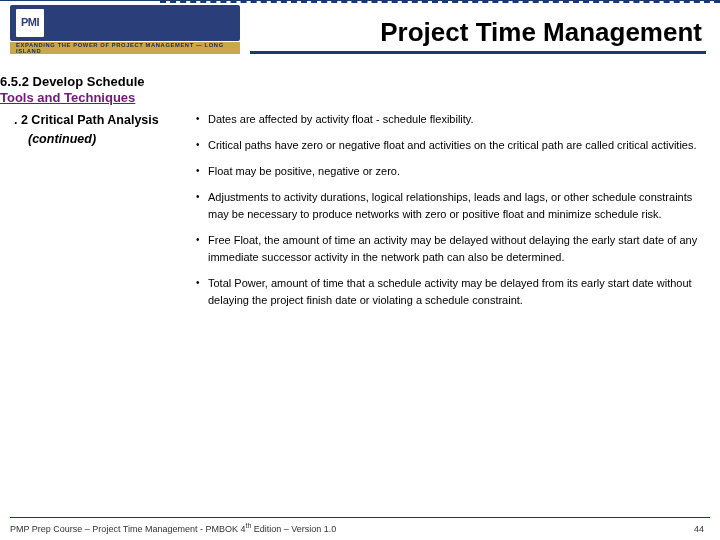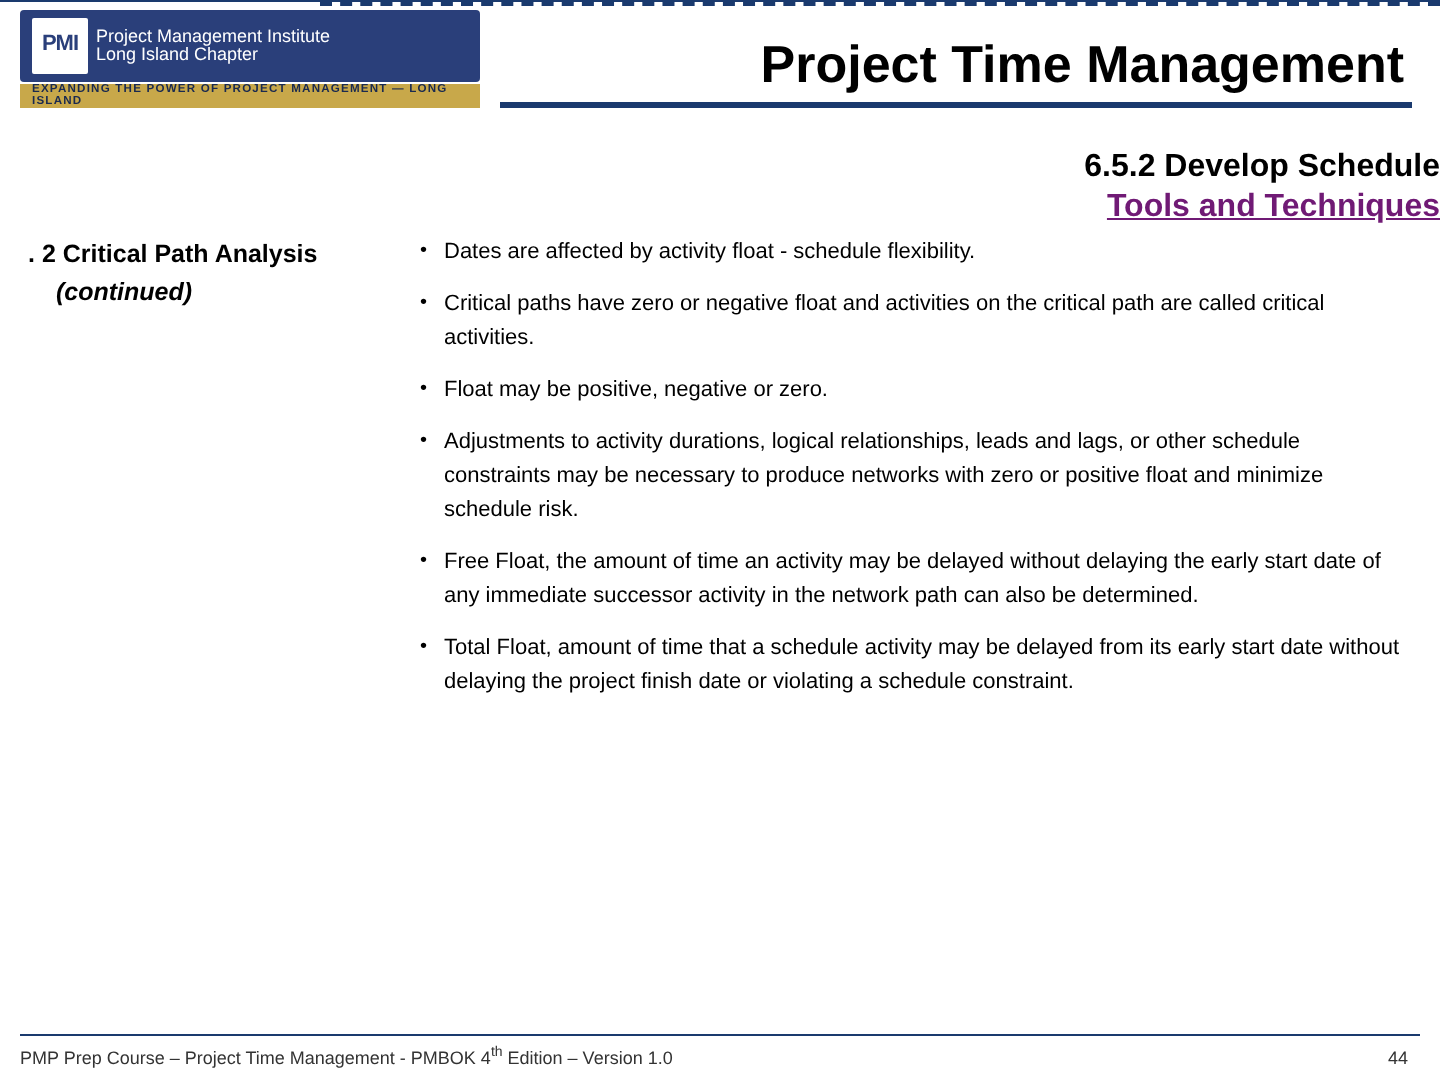--- a/index.html
+++ b/index.html
@@ -7,21 +7,21 @@
   .slide { width: 720px; height: 540px; position: relative; display: flex; flex-direction: column; }
 
   .header { position: relative; height: 68px; border-top: 1px solid #1a3a6e; }
   .header::before {
     content: ""; position: absolute; top: 0; left: 160px; right: 0; height: 1px;
     border-top: 2px dashed #1a3a6e;
   }
   .logo-block {
     position: absolute; top: 4px; left: 10px; width: 230px; height: 36px;
     background: linear-gradient(#2a3f7a,#2a3f7a);
-    border-radius: 2px; display: flex; align-items: center; gap: 4px; padding: 3px 6px;
+    border-radius: 2px; display: flex; align-items: center; gap: 22px; padding: 3px 6px;
     color: #fff; font-size: 9px; line-height: 1.05;
   }
   .logo-mark {
     width: 28px; height: 28px; background: #fff; color: #2a3f7a; font-weight: bold;
     font-size: 11px; display: flex; align-items: center; justify-content: center;
     border-radius: 1px; letter-spacing: -0.5px;
   }
   .logo-text { display: flex; flex-direction: column; }
   .tagline {
     position: absolute; top: 41px; left: 10px; width: 230px; height: 12px;
@@ -33,27 +33,27 @@
     position: absolute; right: 18px; top: 16px;
     font-family: Verdana, Geneva, sans-serif; font-weight: bold;
     font-size: 26px; color: #000;
   }
   .title-underline {
     position: absolute; left: 250px; right: 14px; top: 50px; height: 2.5px;
     background: #1a3a6e;
   }
 
   .section-title {
-    text-align: right; margin-top: 6px;
+    text-align: left; margin-top: 6px;
     font-family: Verdana, Geneva, sans-serif; font-weight: bold;
-    font-size: 16px; line-height: 1.25;
+    font-size: 13px; line-height: 1.25;
   }
   .section-title .sub { color: #701a75; text-decoration: underline; }
 
-  .content { flex: 1; display: flex; padding: 4px 18px 0 14px; gap: 18px; font-size: 11px; line-height: 1.55; }
+  .content { flex: 1; display: flex; padding: 4px 18px 0 14px; gap: 4px; font-size: 11px; line-height: 1.55; }
   .leftcol { width: 178px; font-weight: bold; font-family: Verdana, Geneva, sans-serif; font-size: 12.5px; }
   .leftcol .cont { font-style: italic; font-weight: bold; display: block; padding-left: 14px; }
   .rightcol { flex: 1; }
   .rightcol ul { list-style: none; }
   .rightcol li { position: relative; padding-left: 12px; margin-bottom: 9px; }
   .rightcol li::before { content: "•"; position: absolute; left: 0; top: 0; font-size: 10px; }
   .b { font-weight: normal; }
 
   .footer {
     position: absolute; bottom: 6px; left: 0; right: 0;
@@ -64,24 +64,20 @@
   .sup { font-size: 7px; vertical-align: super; }
 </style>
 </head>
 <body>
 
 <div class="slide">
 
   <div class="header">
     <div class="logo-block">
       <div class="logo-mark">PMI</div>
-      <div class="logo-text">
-        <span>Project Management Institute</span>
-        <span>Long Island Chapter</span>
-      </div>
     </div>
     <div class="tagline">Expanding the Power of Project Management — Long Island</div>
     <div class="slide-title">Project Time Management</div>
     <div class="title-underline"></div>
   </div>
 
   <div class="section-title">
     <div>6.5.2  Develop Schedule</div>
     <div class="sub">Tools and Techniques</div>
   </div>
@@ -91,21 +87,21 @@
       <span>. 2 Critical Path Analysis</span>
       <span class="cont">(continued)</span>
     </div>
     <div class="rightcol">
       <ul>
         <li><span>Dates are affected by activity </span><span class="b">float - </span><span>schedule flexibility.</span></li>
         <li><span class="b">Critical paths </span><span>have zero or negative float and activities on the critical path are called </span><span class="b">critical activities.</span></li>
         <li><span class="b">Float </span><span>may be positive, negative or zero.</span></li>
         <li><span>Adjustments to activity durations, logical relationships, leads and lags, or other schedule constraints may be necessary to produce networks with zero or positive float and minimize schedule risk.</span></li>
         <li><span class="b">Free Float, </span><span>the amount of time an activity may be delayed without delaying the early start date of any immediate successor activity in the network path can also be determined.</span></li>
-        <li><span class="b">Total Float, </span><span>amount of time that a schedule activity may be delayed from its early start date without delaying the project finish date or violating a schedule constraint.</span></li>
+        <li><span class="b">Total Power, </span><span>amount of time that a schedule activity may be delayed from its early start date without delaying the project finish date or violating a schedule constraint.</span></li>
       </ul>
     </div>
   </div>
 
   <div class="footer-line"></div>
   <div class="footer">
     <div>
       <span>PMP Prep Course – Project Time Management - PMBOK 4</span><span class="sup">th</span><span> Edition – Version 1.0</span>
     </div>
     <div>44</div>

